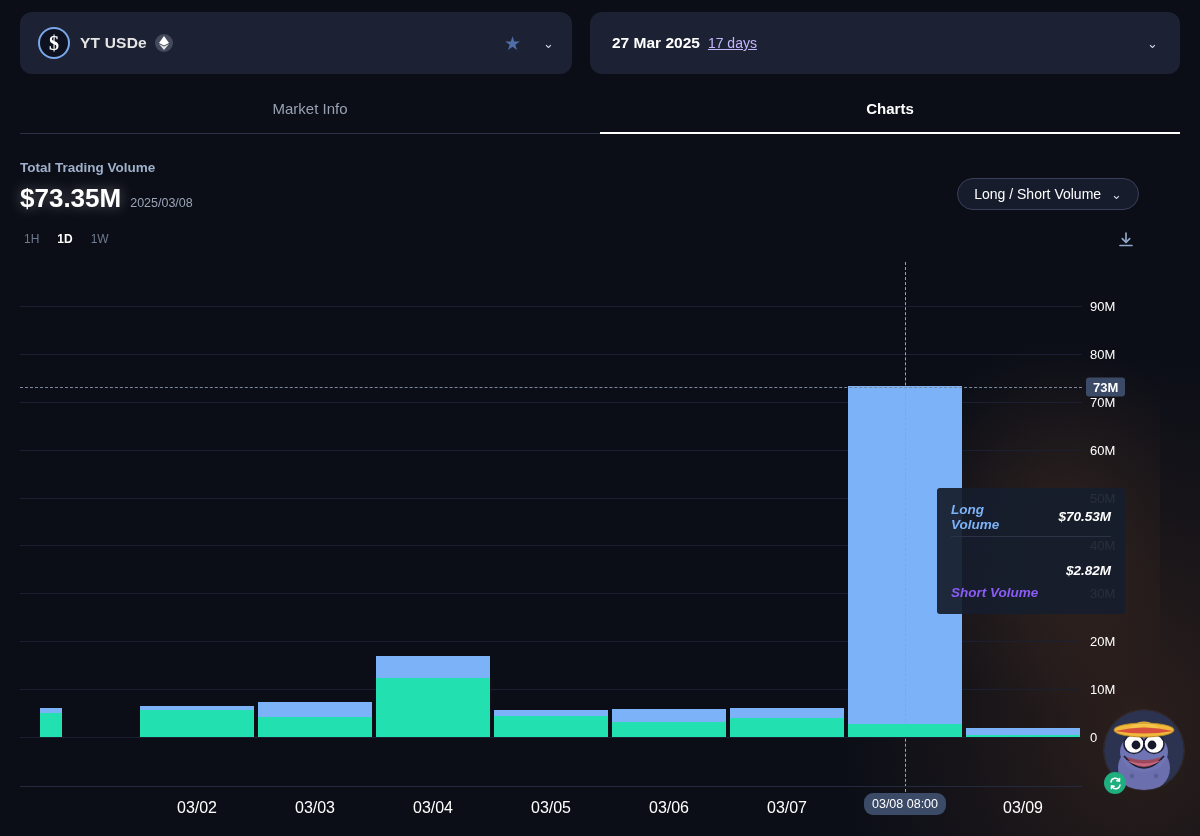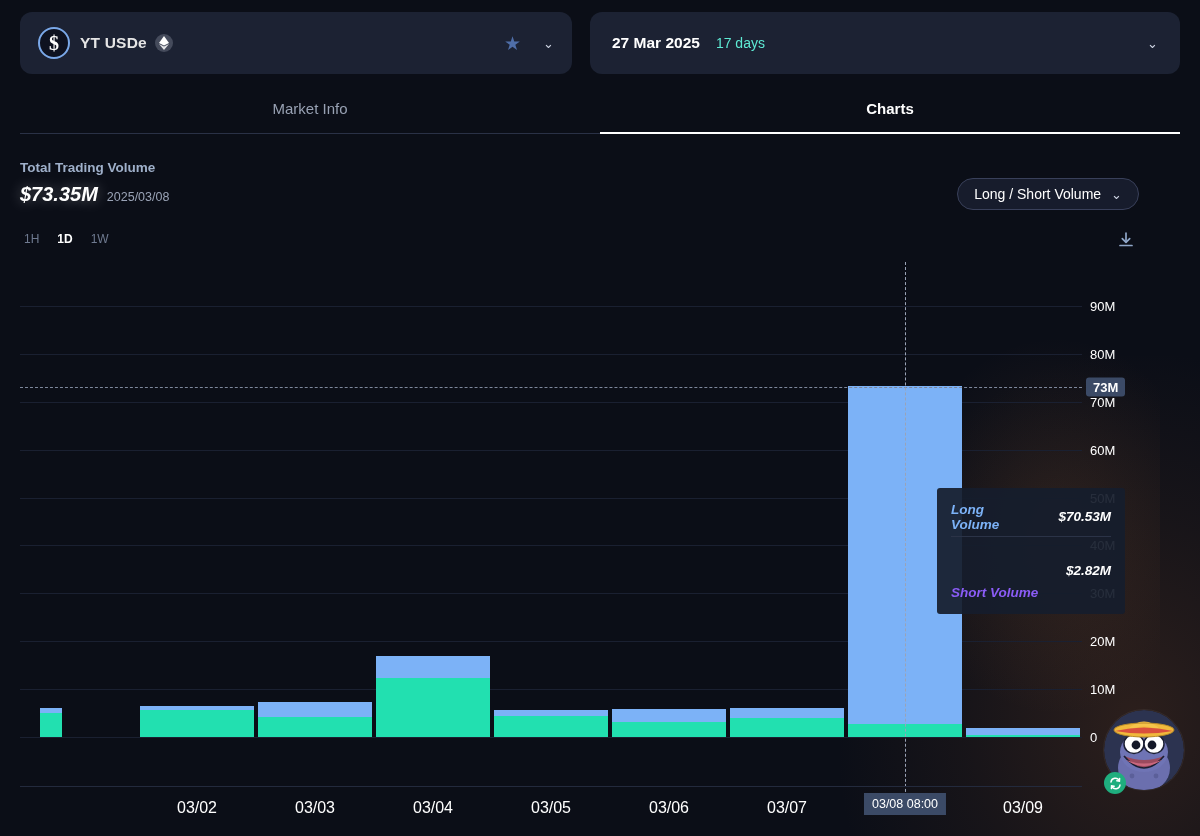--- a/index.html
+++ b/index.html
@@ -55,21 +55,21 @@
   .spacer { flex:1 1 auto; }
   .star-icon { color:#4f6ea8; font-size:19px; margin-right:22px; line-height:1; }
   .chev { color:#cfd6e4; font-size:13px; line-height:1; }
 
   .date-pill {
     flex:1 1 auto; height:62px; border-radius:12px;
     background:#1c2233;
     display:flex; align-items:center; padding:0 22px;
   }
   .date-main { font-size:15.5px; font-weight:bold; color:#ffffff; }
-  .date-sub { font-size:14px; color:#5eead4; margin-left:16px; }
+  .date-sub { font-size:14px; color:#c4b5fd; margin-left:8px;text-decoration:underline; }
 
   
   .tabs {
     position:absolute; top:100px; left:20px; right:20px; height:34px;
     display:flex; z-index:3;
   }
   .tab {
     flex:1 1 0; text-align:center; font-size:15px; color:#98a1b3;
     padding-bottom:9px; border-bottom:1px solid #2a3146; cursor:pointer;
   }
@@ -78,23 +78,22 @@
   
   .chart-title {
     position:absolute; top:160px; left:20px; z-index:3;
     font-size:13.5px; font-weight:bold; color:#9fb0ca;
   }
   .value-row {
     position:absolute; top:183px; left:20px; z-index:3;
     display:flex; align-items:baseline;
   }
   .big-value {
-    font-size:20px; font-weight:bold; color:#ffffff;
+    font-size:26px; font-weight:bold; color:#ffffff;
     text-shadow:0 0 14px rgba(255,255,255,0.35);
-    font-style:italic;
   }
   .value-date { margin-left:9px; font-size:12.5px; color:#9aa3b6; }
 
   .ranges {
     position:absolute; top:232px; left:24px; z-index:3;
     display:flex; gap:18px; font-size:12px;
   }
   .range { color:#6f7near; color:#6f7a90; cursor:pointer; }
   .range.active { color:#ffffff; font-weight:bold; }
 
@@ -157,21 +156,21 @@
 
   
   .xaxis {
     position:absolute; left:20px; top:789px; width:1062px; height:34px; z-index:3;
   }
   .xtick {
     position:absolute; top:10px; transform:translateX(-50%);
     font-size:16px; color:#ffffff; white-space:nowrap;
   }
   .xtick.active {
-    background:#3b4a66; padding:4px 8px; border-radius:0; top:4px; font-size:12.5px;
+    background:#3b4a66; padding:4px 8px; border-radius:9px; top:4px; font-size:12.5px;
   }
   .axis-base {
     position:absolute; left:20px; top:786px; width:1062px; height:1px;
     background:#232a3d; z-index:2;
   }
 
   
   .mascot {
     position:absolute; right:16px; bottom:46px;
     width:80px; height:80px; border-radius:50%;

